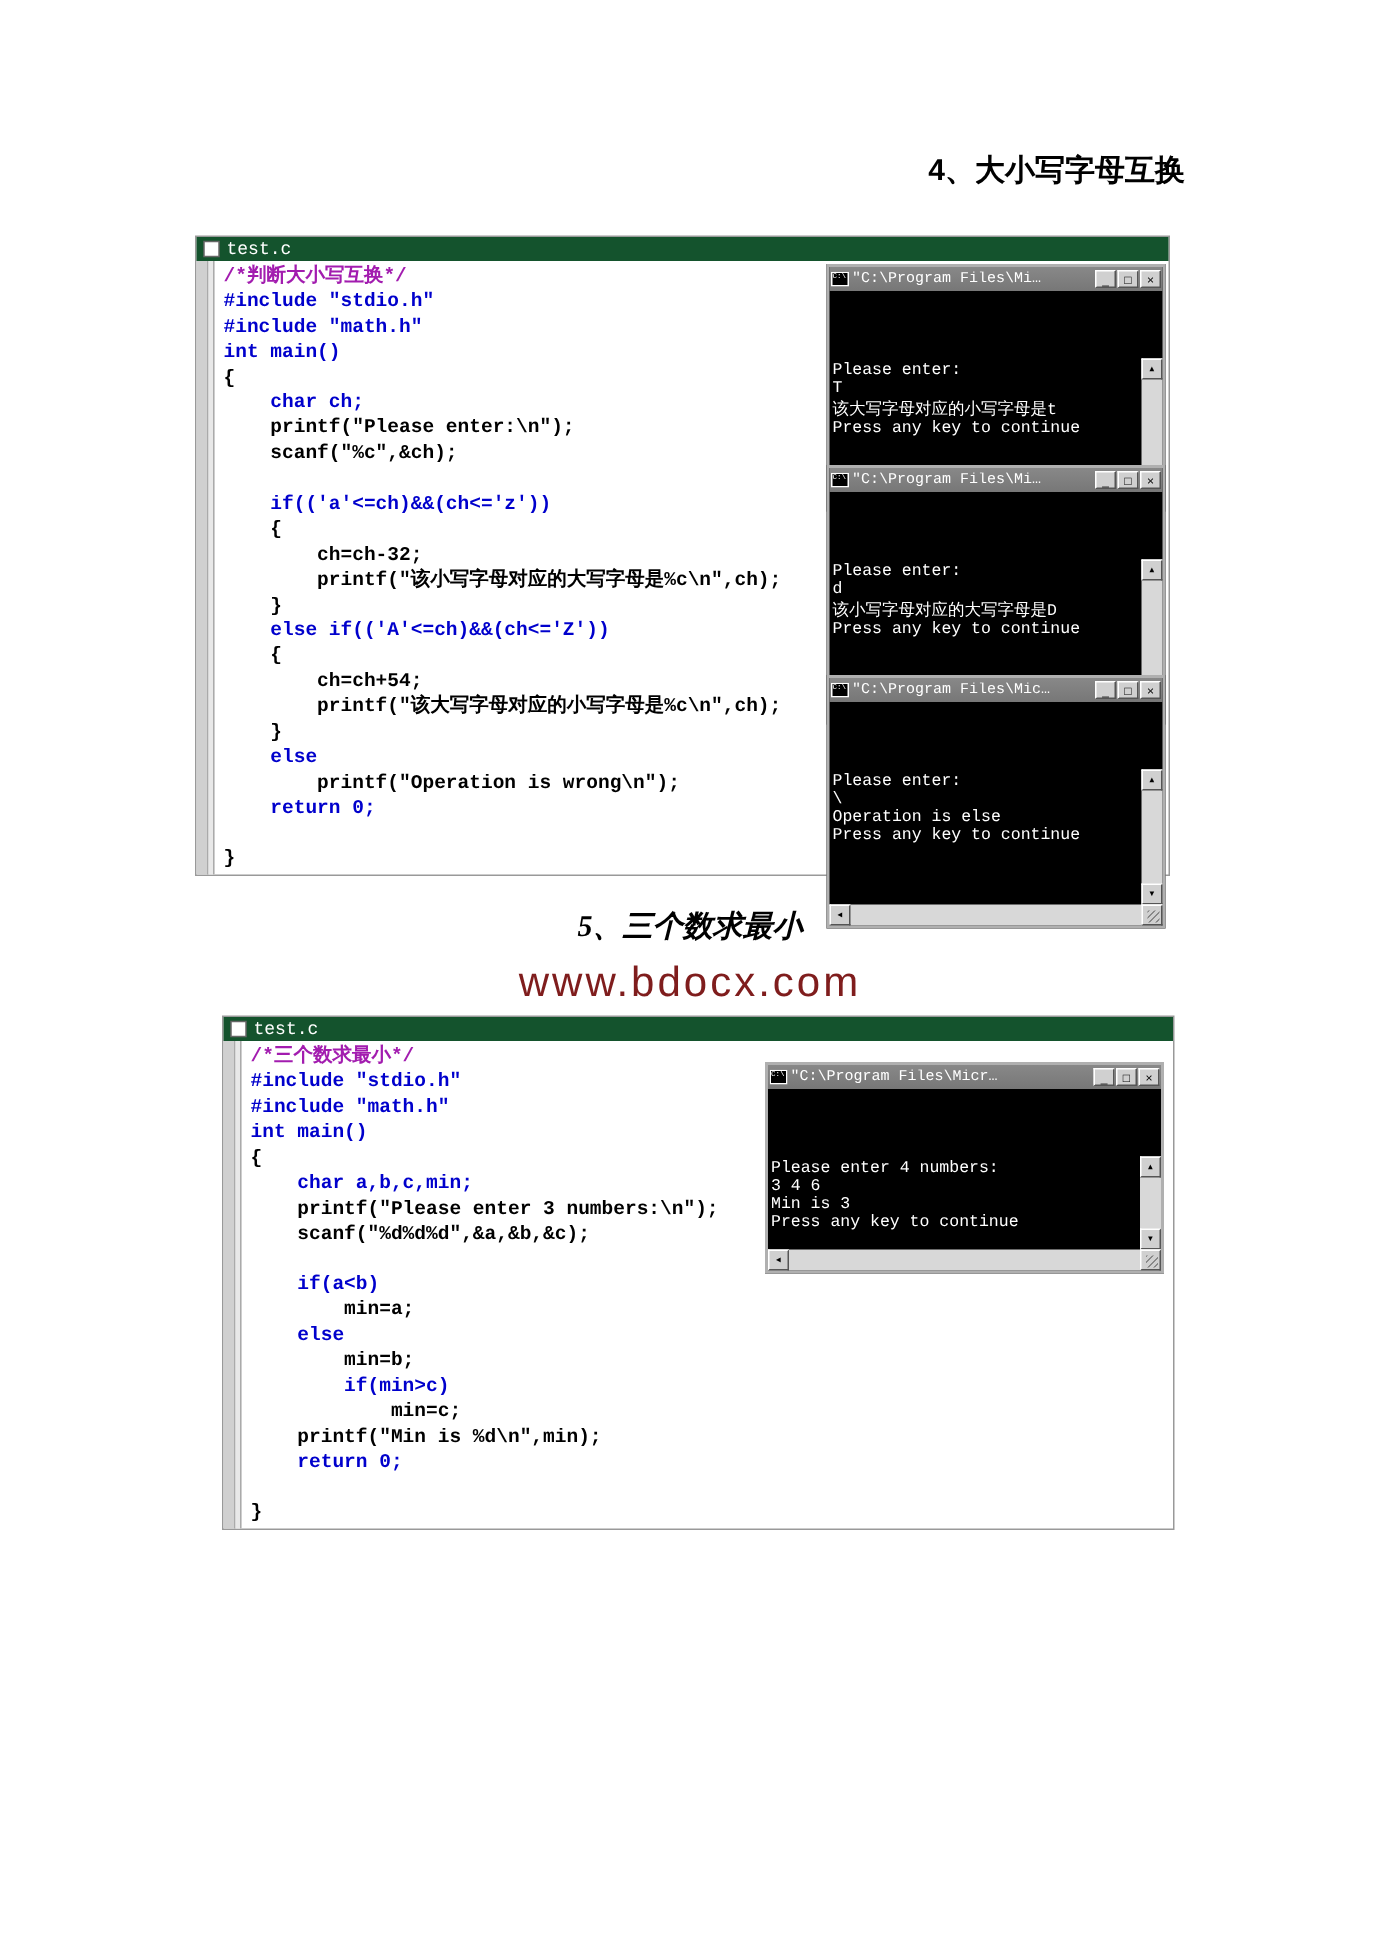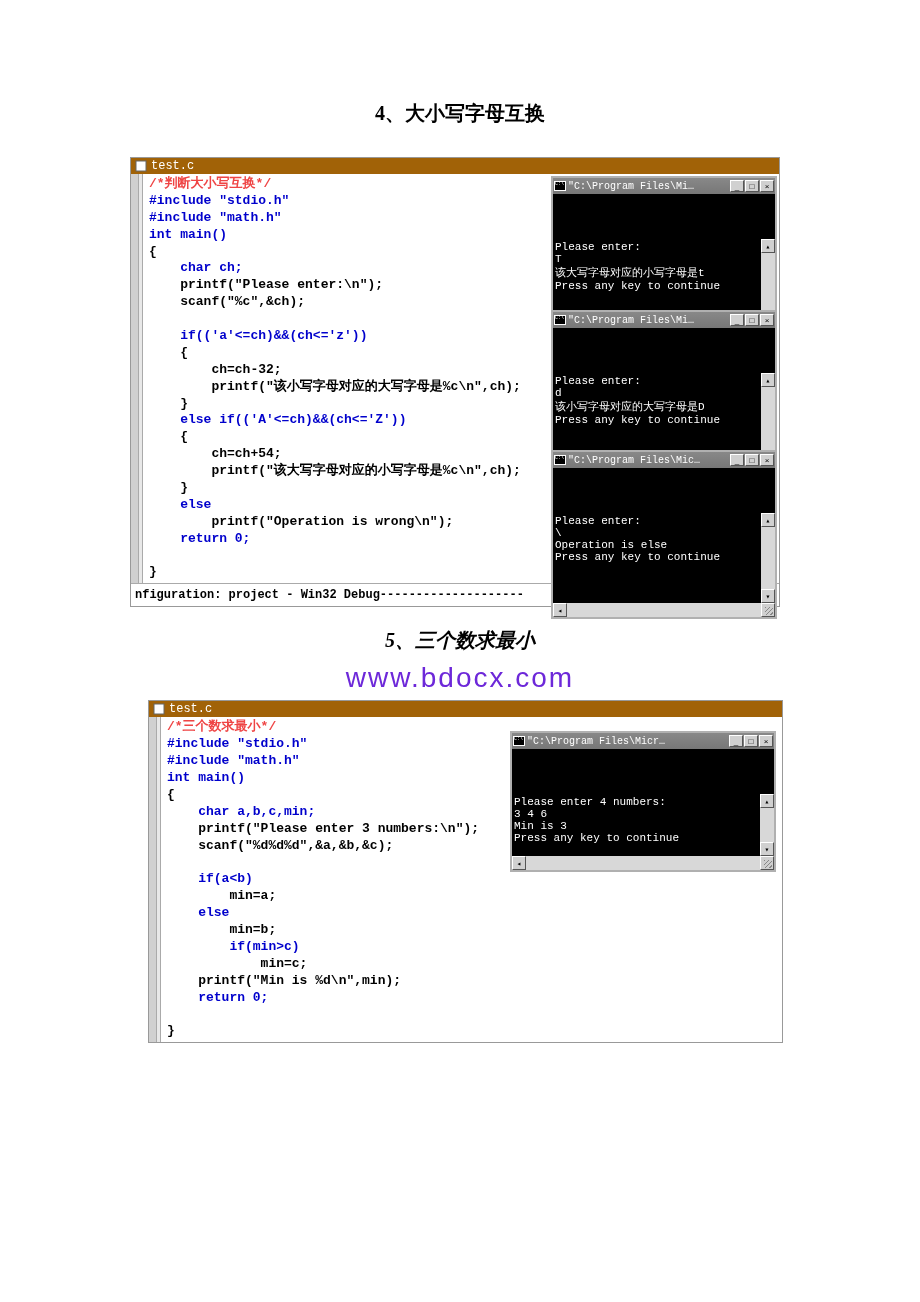--- a/index.html
+++ b/index.html
@@ -3,59 +3,59 @@
 <meta charset="utf-8">
 <style>
   * { margin: 0; padding: 0; box-sizing: border-box; }
   body {
     background: #ffffff;
     font-family: "SimSun", serif;
     width: 920px;
     padding: 100px 130px 50px 130px;
   }
   .heading {
-    text-align: center;
+    text-align: right;
     font-size: 20px;
     font-weight: bold;
     margin-bottom: 30px;
-    font-family: Liberation Serif, serif;
+    font-family: Liberation Sans, sans-serif;
   }
   .heading2 {
     text-align: center;
     font-size: 20px;
     font-weight: bold;
     margin-top: 20px;
     margin-bottom: 8px;
     font-family: "SimSun", "Times New Roman", serif;
     font-style: italic;
   }
   .watermark {
     text-align: center;
     font-size: 28px;
-    color: #6d28d9;
+    color: #7f1d1d;
     letter-spacing: 2px;
     margin-bottom: 6px;
     font-family: Arial, sans-serif;
   }
   .shot {
     border: 1px solid #999;
     background: #fff;
     position: relative;
     width: 650px;
     margin: 0 0 10px 0;
   }
   .shot2 {
     border: 1px solid #999;
     background: #fff;
     position: relative;
     width: 635px;
     margin-left: 18px;
   }
   .titlebar {
-    background: #a16207;
+    background: #14532d;
     color: #fff;
     font-family: "Courier New", monospace;
     font-size: 12px;
     padding: 1px 4px;
     display: flex;
     align-items: center;
     gap: 4px;
   }
   .titlebar .ticon {
     width: 12px; height: 12px;
@@ -76,21 +76,21 @@
   }
   .code {
     font-family: "NSimSun","SimSun","Courier New", monospace;
     font-size: 13px;
     line-height: 1.3;
     padding: 2px 6px;
     white-space: pre;
     flex: 1;
     font-weight: bold;
   }
-  .c-comment { color: #ef4444; }
+  .c-comment { color: #a21caf; }
   .c-keyword { color: #0000cc; }
   .c-text { color: #000; }
   .footerline {
     font-family: "Courier New", monospace;
     font-size: 12px;
     padding: 4px 4px 4px 4px;
     border-top: 1px solid #aaa;
     font-weight: bold;
   }
 
@@ -213,21 +213,20 @@
 <span class="c-text">    {</span>
 <span class="c-text">        ch=ch+54;</span>
 <span class="c-text">        printf("该大写字母对应的小写字母是%c\n",ch);</span>
 <span class="c-text">    }</span>
 <span class="c-keyword">    else</span>
 <span class="c-text">        printf("Operation is wrong\n");</span>
 <span class="c-keyword">    return 0;</span>
 <span class="c-text"></span>
 <span class="c-text">}</span></span></div>
   </div>
-  <div class="footerline">nfiguration: project - Win32 Debug--------------------</div>
 
   <div class="console" style="top:18px; right:2px;">
     <div class="ctitle">
       <div class="tleft">
           <span class="cmdicon"></span>
           <span>"C:\Program Files\Mi…</span>
         </div>
       <div class="winbtns">
         <div class="winbtn">_</div>
         <div class="winbtn">□</div>

